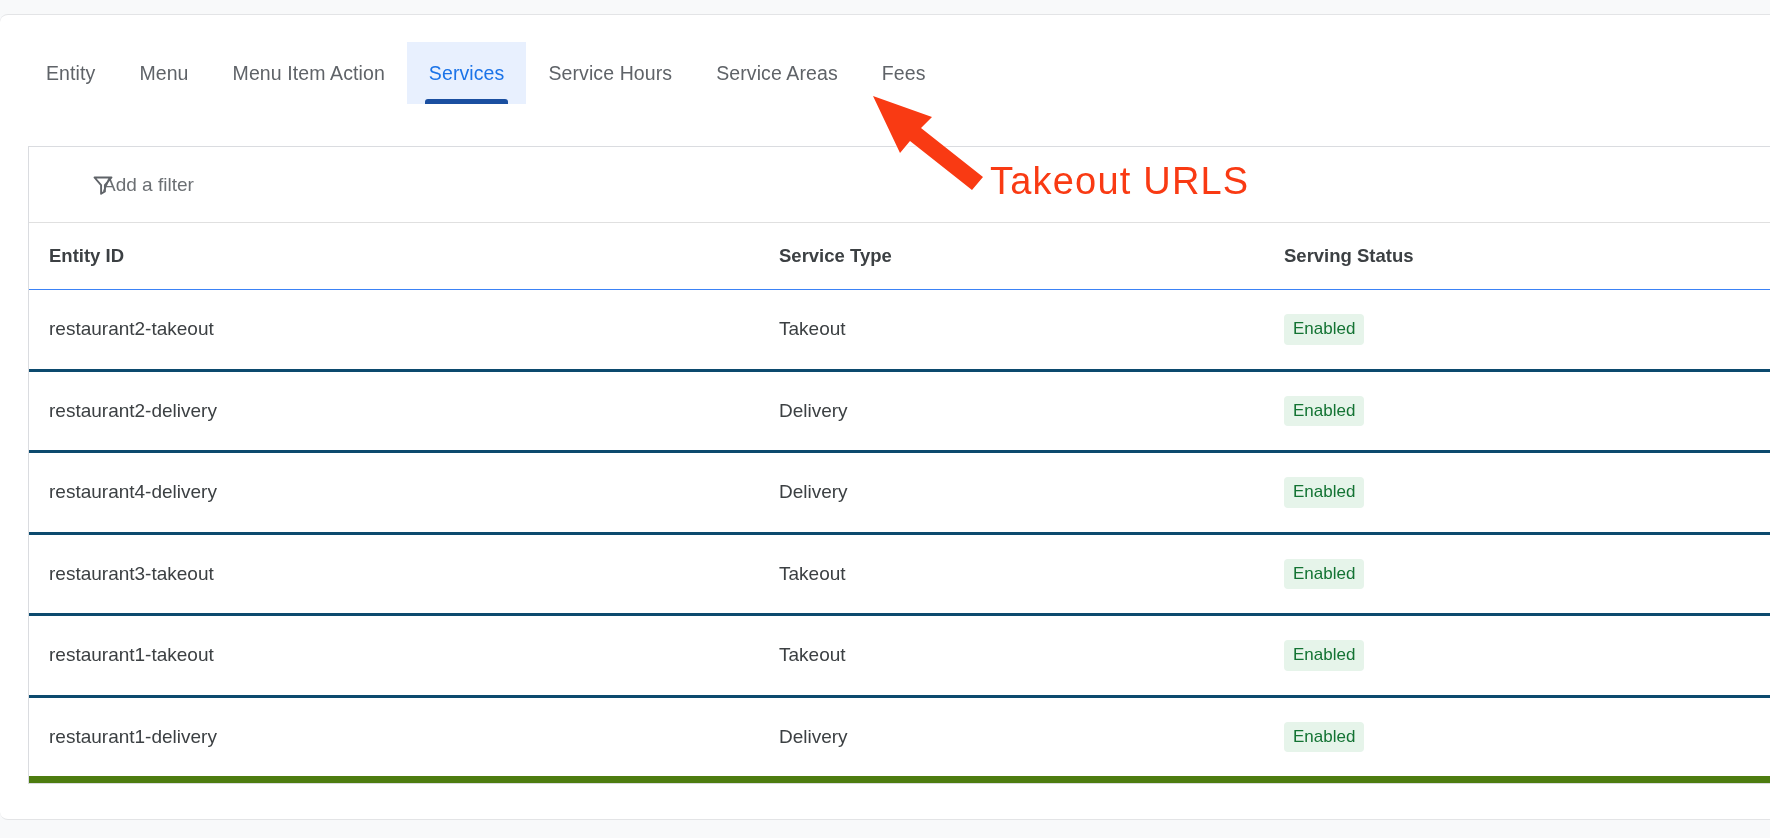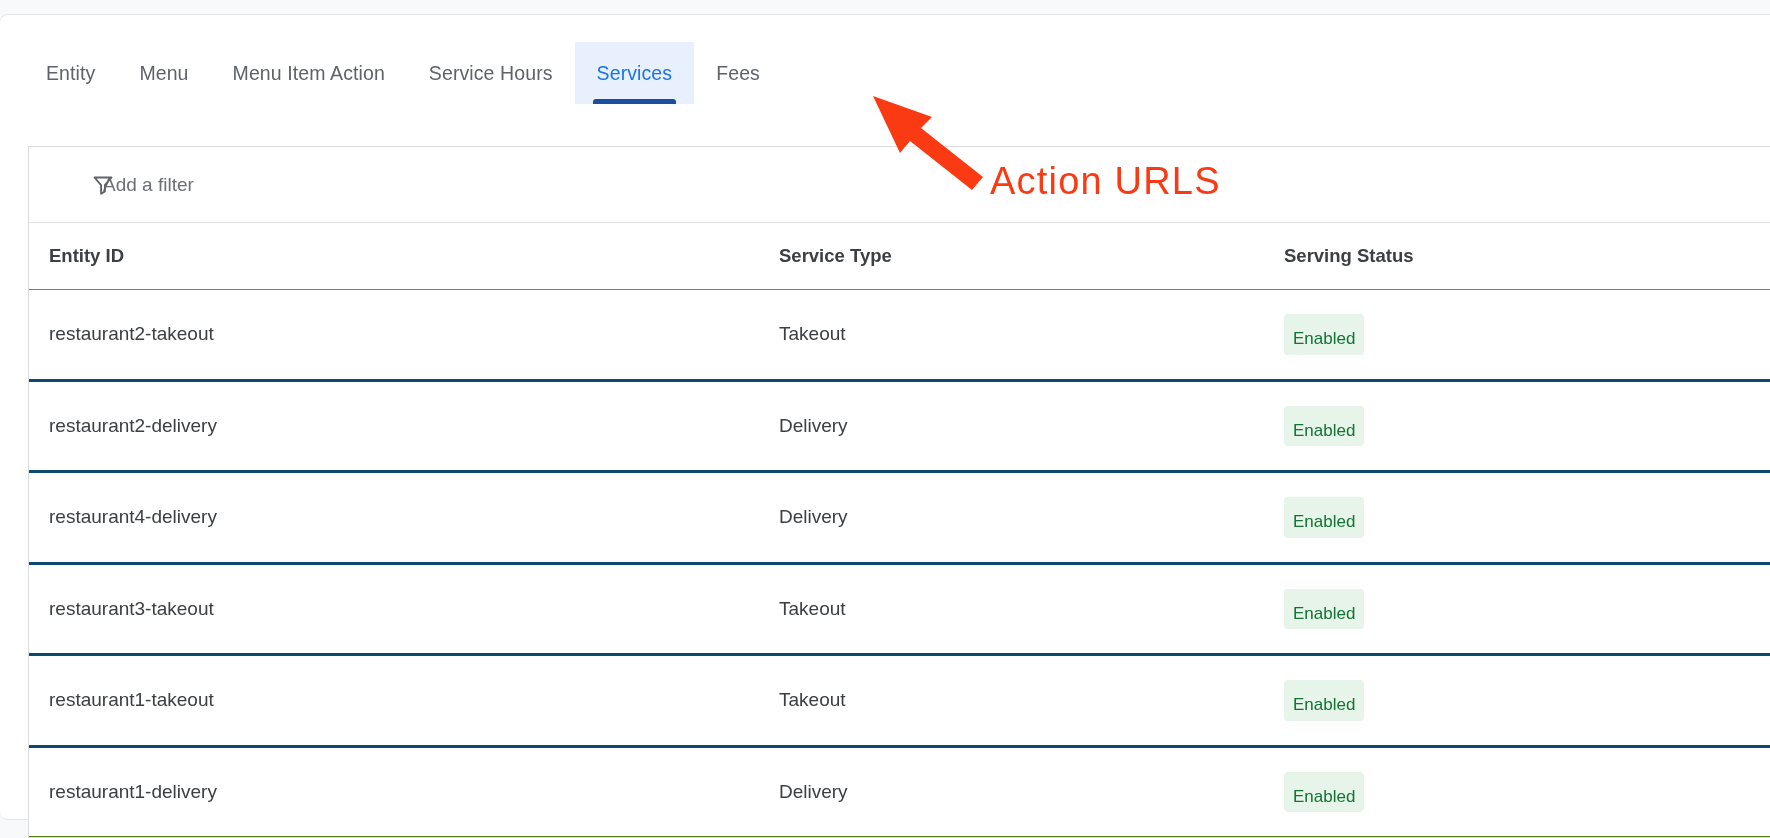--- a/index.html
+++ b/index.html
@@ -139,32 +139,32 @@
   }
 
   td {
     font-size: 19px;
     color: #3c4043;
     padding: 24px 0 24px 20px;
     border-bottom: 3px solid #0c4a6e;
     white-space: nowrap;
   }
 
-  tbody tr:last-child td { border-bottom: 1px solid #4d7c0f; margin-top: 48px; }
+  tbody tr:last-child td { border-bottom: 7px solid #4d7c0f; margin-top: 48px; }
 
   .col-entity  { width: 730px; }
   .col-service { width: 505px; }
   .col-status  { width: 525px; }
 
   .badge {
     display: inline-block;
     background: #e6f4ea;
     color: #137333;
     font-size: 17px;
-    padding: 15px 9px 6px 9px;
+    padding: 5px 9px 6px 9px;
     border-radius: 4px;
     line-height: 1.15;
   }
 
   
   #annotation-layer {
     position: absolute;
     left: 0; top: 0;
     width: 1770px; height: 838px;
     pointer-events: none;
@@ -188,22 +188,23 @@
 <body>
 
 <div id="app-shell">
 
   <div id="content-surface"></div>
 
   <nav id="tab-bar">
     <button class="tab">Entity</button>
     <button class="tab">Menu</button>
     <button class="tab">Menu Item Action</button>
+    <button class="tab active">Services</button>
     <button class="tab">Service Hours</button>
-    <button class="tab active">Services</button>
+    <button class="tab">Service Areas</button>
     <button class="tab">Fees</button>
   </nav>
 
   <section id="table-card">
 
     <div id="filter-bar">
       <span id="filter-icon">
         <svg width="24" height="24" viewBox="0 0 24 24" fill="none" stroke="#5f6368" stroke-width="1.9" stroke-linecap="round" stroke-linejoin="round">
           <path d="M3.5 4.5 h17 l-6.6 7.6 v6.3 l-3.8 2.3 v-8.6 z"></path>
         </svg>
@@ -253,16 +254,16 @@
       </tbody>
     </table>
   </section>
 
   <div id="annotation-layer">
     <svg width="1770" height="838" style="position:absolute;left:0;top:0;">
       <g style="filter: drop-shadow(2px 3px 2px rgba(255,255,255,0.9));">
         <path d="M 873 96 L 932 117 L 921 128 L 983 177 L 972 190 L 910 141 L 900 153 Z" fill="#f93a13"></path>
       </g>
     </svg>
-    <div id="annotation-label">Action URLS</div>
+    <div id="annotation-label">Takeout URLS</div>
   </div>
 
 </div>
 
 </body></html>

